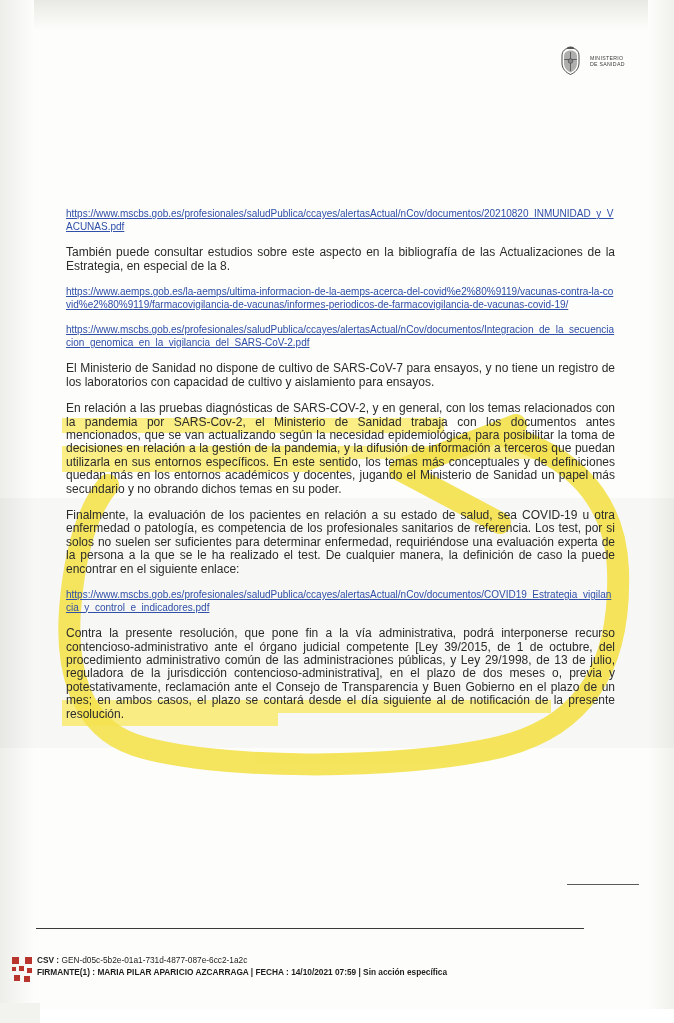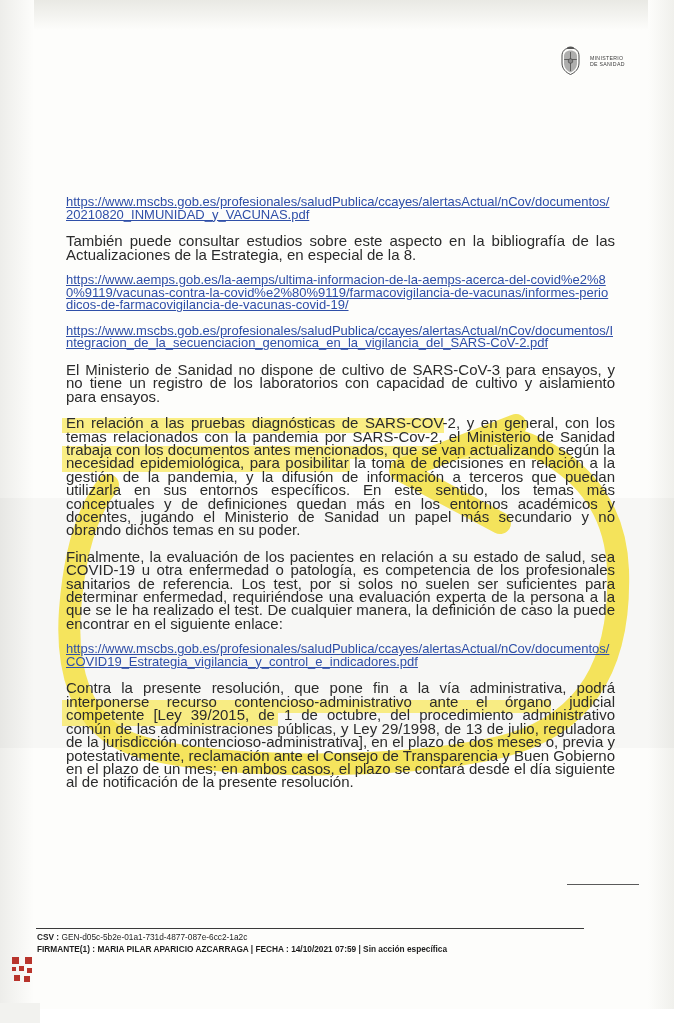--- a/index.html
+++ b/index.html
@@ -70,28 +70,28 @@
 
   
   .content {
     position: absolute;
     left: 66px;
     top: 196px;
     width: 549px;
   }
   p.para {
     margin: 0 0 13px 0;
-    font-size: 15px;
+    font-size: 12px;
     line-height: 13.4px;
     color: #2b2b2b;
     text-align: justify;
   }
   p.link {
-    margin: 0 0 13px 0;
-    font-size: 13px;
+    margin: 12px 0 13px 0;
+    font-size: 10px;
     line-height: 12.6px;
     color: #2f4fa8;
     text-decoration: underline;
     word-break: break-all;
     text-align: left;
   }
 
   
   .hl {
     position: absolute;
@@ -122,21 +122,21 @@
     position: absolute;
     left: 36px;
     top: 928px;
     width: 548px;
     height: 1px;
     background: #3a3a3a;
   }
   .footer {
     position: absolute;
     left: 37px;
-    top: 931px;
+    top: 954px;
     width: 600px;
   }
   .footer .line {
     font-size: 8.3px;
     line-height: 12.4px;
     color: #1d1d1d;
     white-space: nowrap;
   }
   .footer .line b { font-weight: bold; }
   .footer .csv-link {
@@ -205,21 +205,21 @@
       <path d="M 470 40 C 530 55, 585 95, 588 175 C 591 265, 560 330, 470 352 C 370 376, 180 375, 105 350 C 48 331, 36 270, 40 215 C 45 150, 60 112, 78 90"></path>
       <path d="M 486 30 L 370 75 L 470 128"></path>
     </g>
   </svg>
 
   <div class="content">
     <p class="link">https://www.mscbs.gob.es/profesionales/saludPublica/ccayes/alertasActual/nCov/documentos/20210820_INMUNIDAD_y_VACUNAS.pdf</p>
     <p class="para">También puede consultar estudios sobre este aspecto en la bibliografía de las Actualizaciones de la Estrategia, en especial de la 8.</p>
     <p class="link">https://www.aemps.gob.es/la-aemps/ultima-informacion-de-la-aemps-acerca-del-covid%e2%80%9119/vacunas-contra-la-covid%e2%80%9119/farmacovigilancia-de-vacunas/informes-periodicos-de-farmacovigilancia-de-vacunas-covid-19/</p>
     <p class="link">https://www.mscbs.gob.es/profesionales/saludPublica/ccayes/alertasActual/nCov/documentos/Integracion_de_la_secuenciacion_genomica_en_la_vigilancia_del_SARS-CoV-2.pdf</p>
-    <p class="para">El Ministerio de Sanidad no dispone de cultivo de SARS-CoV-3 para ensayos, y no tiene un registro de los laboratorios con capacidad de cultivo y aislamiento para ensayos.</p>
+    <p class="para">El Ministerio de Sanidad no dispone de cultivo de SARS-CoV-7 para ensayos, y no tiene un registro de los laboratorios con capacidad de cultivo y aislamiento para ensayos.</p>
     <p class="para">En relación a las pruebas diagnósticas de SARS-COV-2, y en general, con los temas relacionados con la pandemia por SARS-Cov-2, el Ministerio de Sanidad trabaja con los documentos antes mencionados, que se van actualizando según la necesidad epidemiológica, para posibilitar la toma de decisiones en relación a la gestión de la pandemia, y la difusión de información a terceros que puedan utilizarla en sus entornos específicos. En este sentido, los temas más conceptuales y de definiciones quedan más en los entornos académicos y docentes, jugando el Ministerio de Sanidad un papel más secundario y no obrando dichos temas en su poder.</p>
     <p class="para">Finalmente, la evaluación de los pacientes en relación a su estado de salud, sea COVID-19 u otra enfermedad o patología, es competencia de los profesionales sanitarios de referencia. Los test, por si solos no suelen ser suficientes para determinar enfermedad, requiriéndose una evaluación experta de la persona a la que se le ha realizado el test. De cualquier manera, la definición de caso la puede encontrar en el siguiente enlace:</p>
     <p class="link">https://www.mscbs.gob.es/profesionales/saludPublica/ccayes/alertasActual/nCov/documentos/COVID19_Estrategia_vigilancia_y_control_e_indicadores.pdf</p>
     <p class="para">Contra la presente resolución, que pone fin a la vía administrativa, podrá interponerse recurso contencioso-administrativo ante el órgano judicial competente [Ley 39/2015, de 1 de octubre, del procedimiento administrativo común de las administraciones públicas, y Ley 29/1998, de 13 de julio, reguladora de la jurisdicción contencioso-administrativa], en el plazo de dos meses o, previa y potestativamente, reclamación ante el Consejo de Transparencia y Buen Gobierno en el plazo de un mes; en ambos casos, el plazo se contará desde el día siguiente al de notificación de la presente resolución.</p>
   </div>
 
   <div class="sig-line"></div>
 
   <div class="footer-rule"></div>
   <div class="footer">

